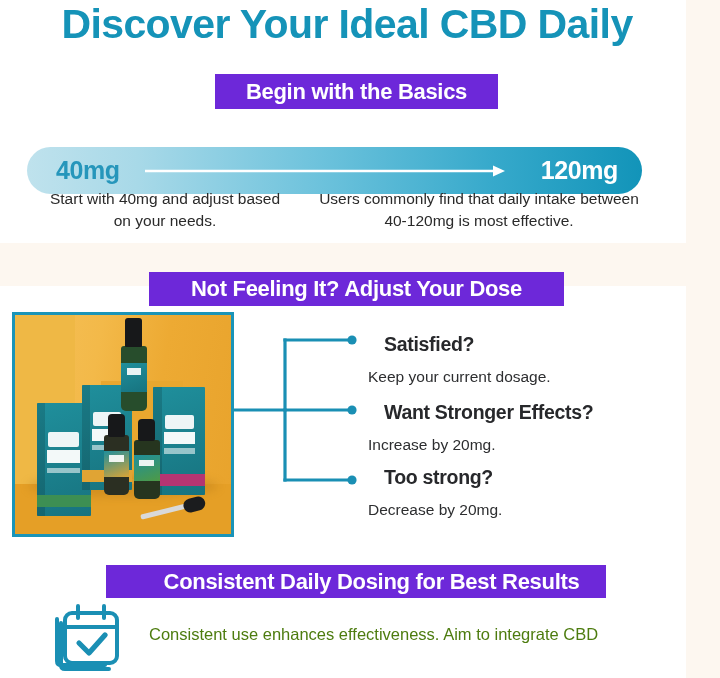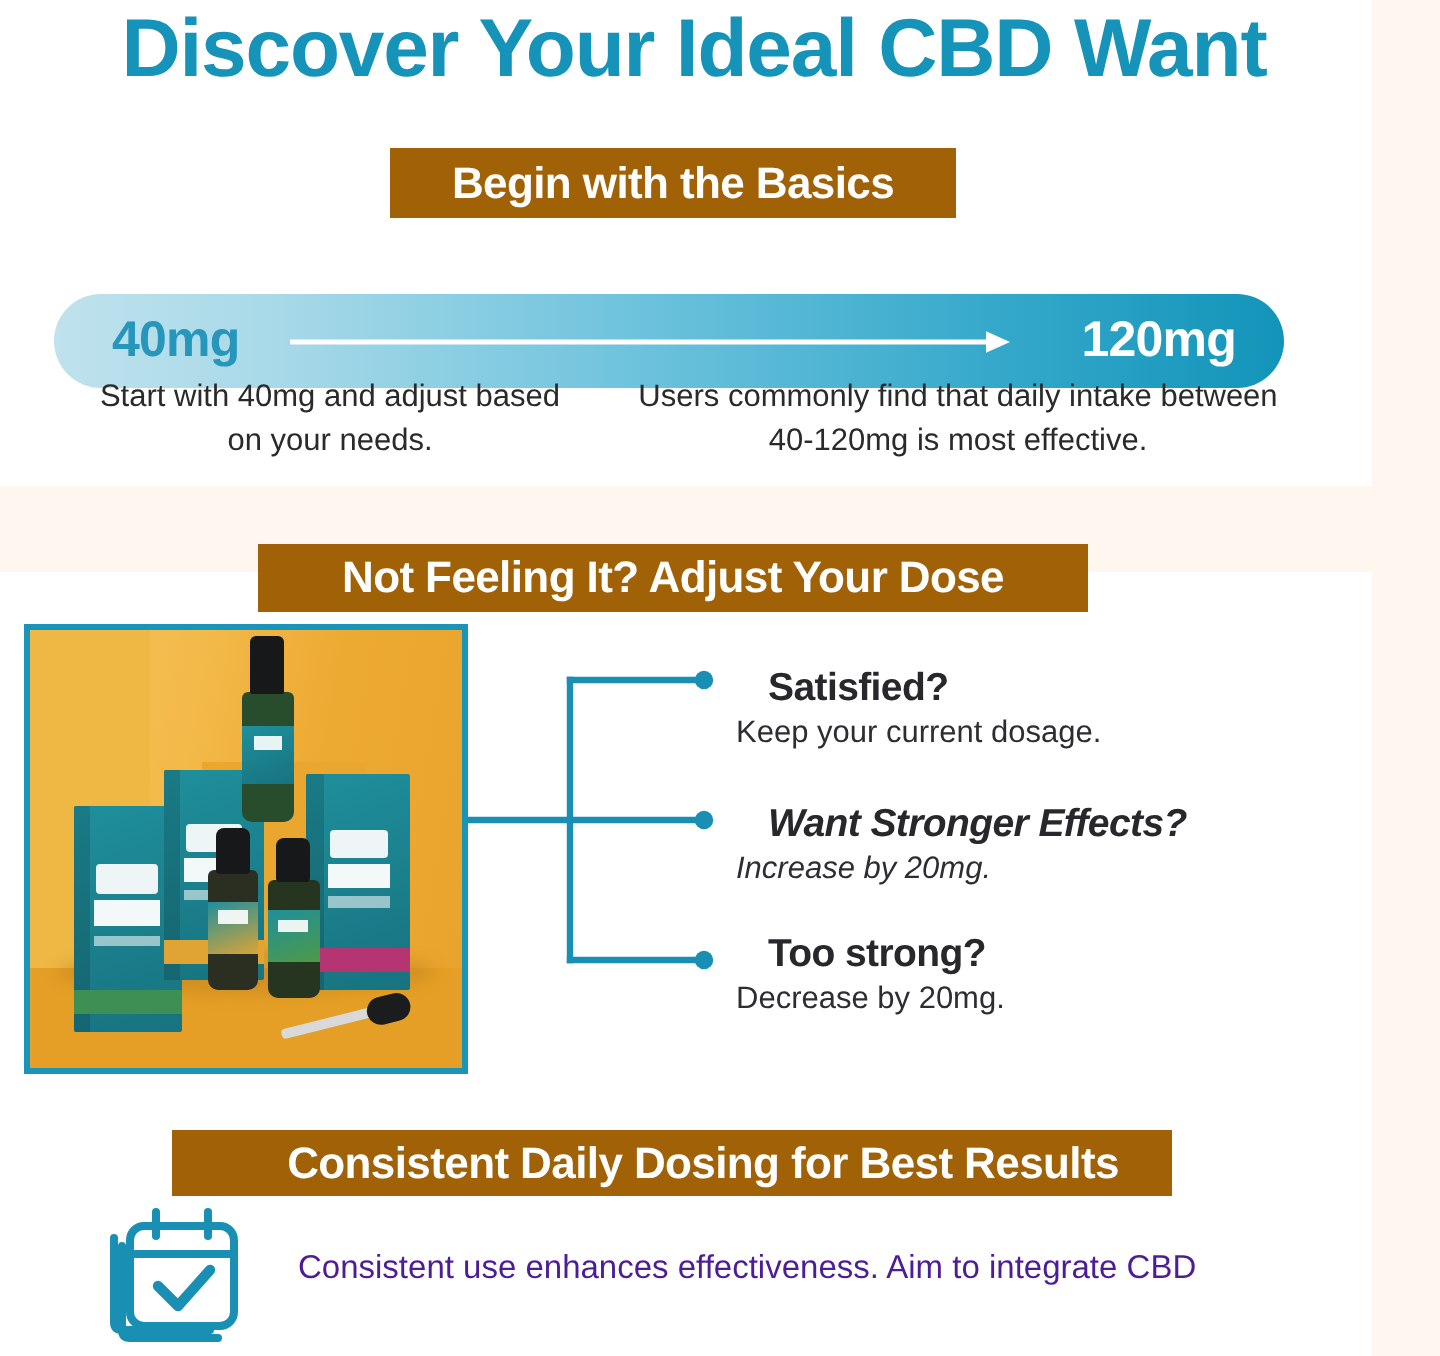--- a/index.html
+++ b/index.html
@@ -47,28 +47,29 @@
     color: #1593b8;
     letter-spacing: -0.6px;
     line-height: 1.12;
     text-align: center;
     white-space: nowrap;
   }
 
   
   .banner {
     position: absolute;
-    background: #a16207;
+    background: #6d28d9;
     color: #ffffff;
     font-weight: bold;
     display: flex;
     align-items: center;
     justify-content: center;
     letter-spacing: -0.3px;
     white-space: nowrap;
+    margin-left: 20px;
   }
 
   #banner-basics {
     left: 195px;
     top: 74px;
     width: 283px;
     height: 35px;
     font-size: 22px;
   }
 
@@ -312,57 +313,57 @@
     font-size: 19.5px;
     font-weight: bold;
     color: #27282b;
     letter-spacing: -0.3px;
     white-space: nowrap;
     margin-left: 16px;
   }
   .adj-desc {
     font-size: 15.5px;
     color: #2d2e30;
-    margin-top: 2px;
+    margin-top: 12px;
     white-space: nowrap;
   }
 
   #adj-0 { top: 333px; }
-  #adj-1 { top: 401px; font-style: italic; }
+  #adj-1 { top: 401px; }
   #adj-2 { top: 466px; }
 
   
   .calendar-icon {
     position: absolute;
     left: 47px;
     top: 603px;
     width: 84px;
     height: 72px;
   }
 
   
   .bottom-text {
     position: absolute;
     left: 149px;
     top: 622px;
     width: 520px;
     font-size: 16.5px;
-    color: #4c1d95;
+    color: #4d7c0f;
     line-height: 1.55;
   }
   .bottom-text .b2 { font-weight: bold; display: block; }
 </style>
 </head>
 <body>
 
 <div class="panel">
   <div class="cream-band"></div>
 </div>
 
-<h1 class="main-title">Discover Your Ideal CBD Want</h1>
+<h1 class="main-title">Discover Your Ideal CBD Daily</h1>
 
 <div class="banner" id="banner-basics">
   <span>Begin with the Basics</span>
 </div>
 
 <div class="dose-bar">
   <span class="dose-label-start">40mg</span>
 
   <svg class="dose-arrow" viewBox="0 0 360 12" preserveAspectRatio="none">
     <line x1="0" y1="6" x2="348" y2="6" stroke="#ffffff" stroke-width="2.6"></line>

